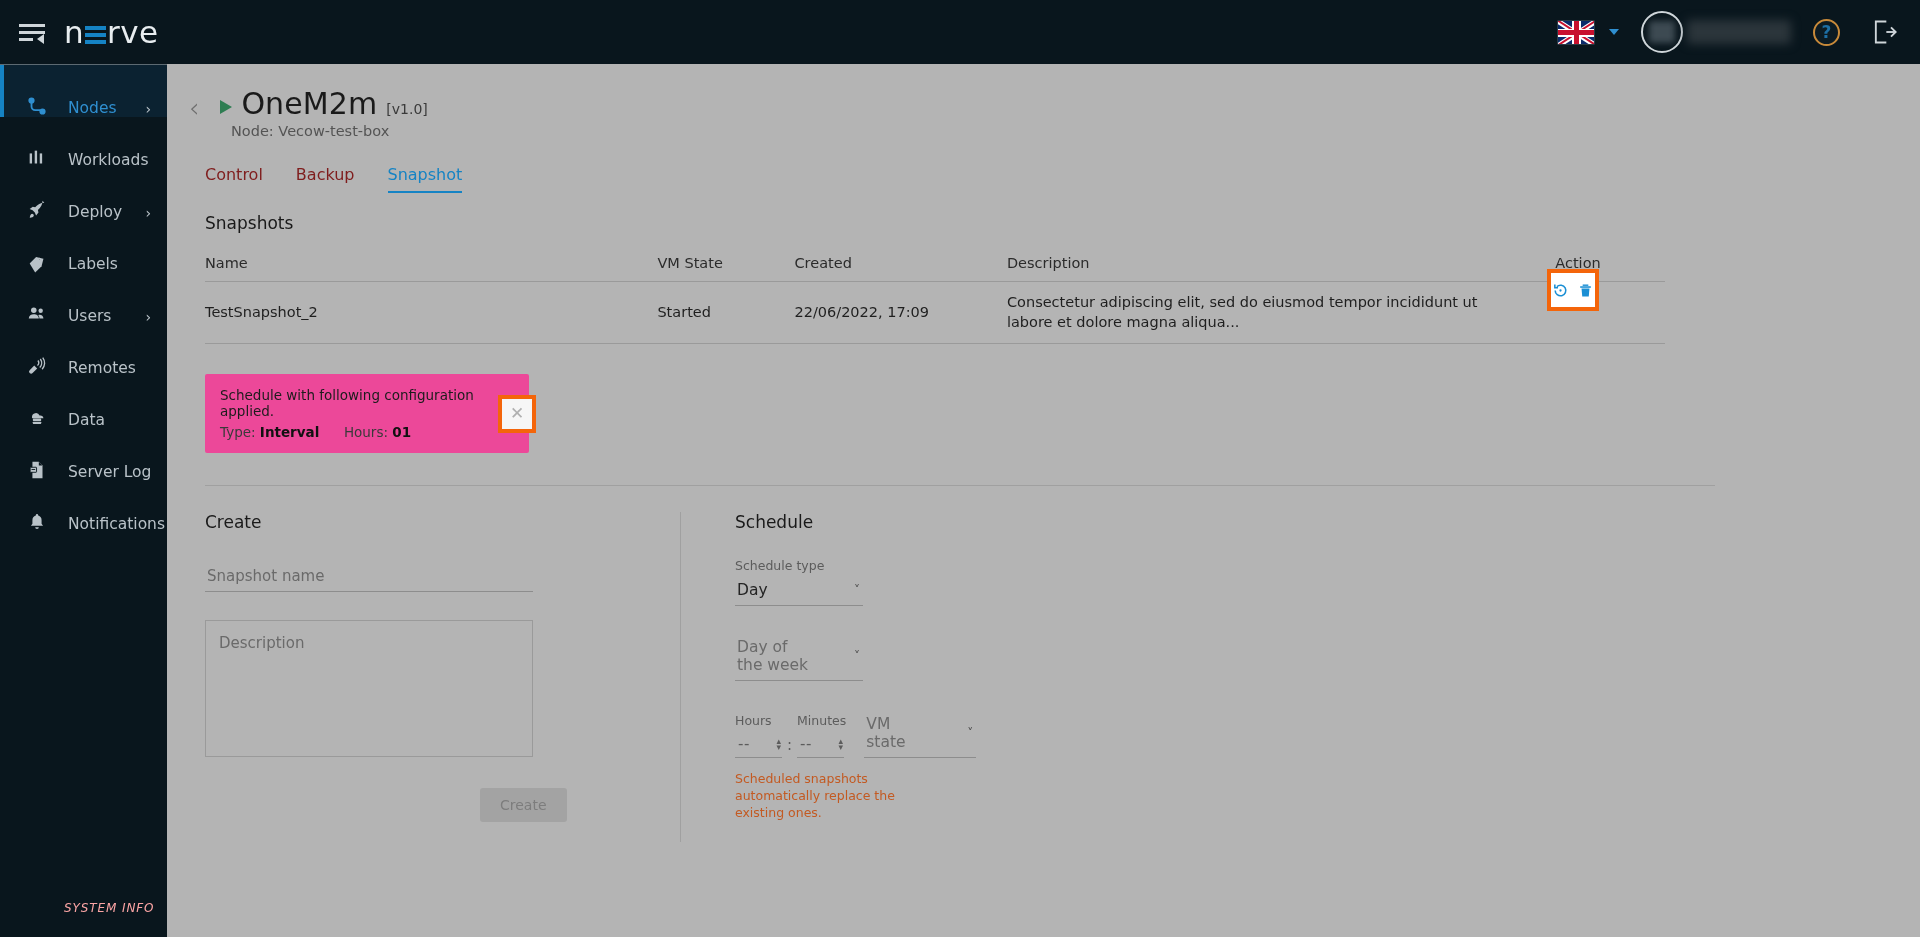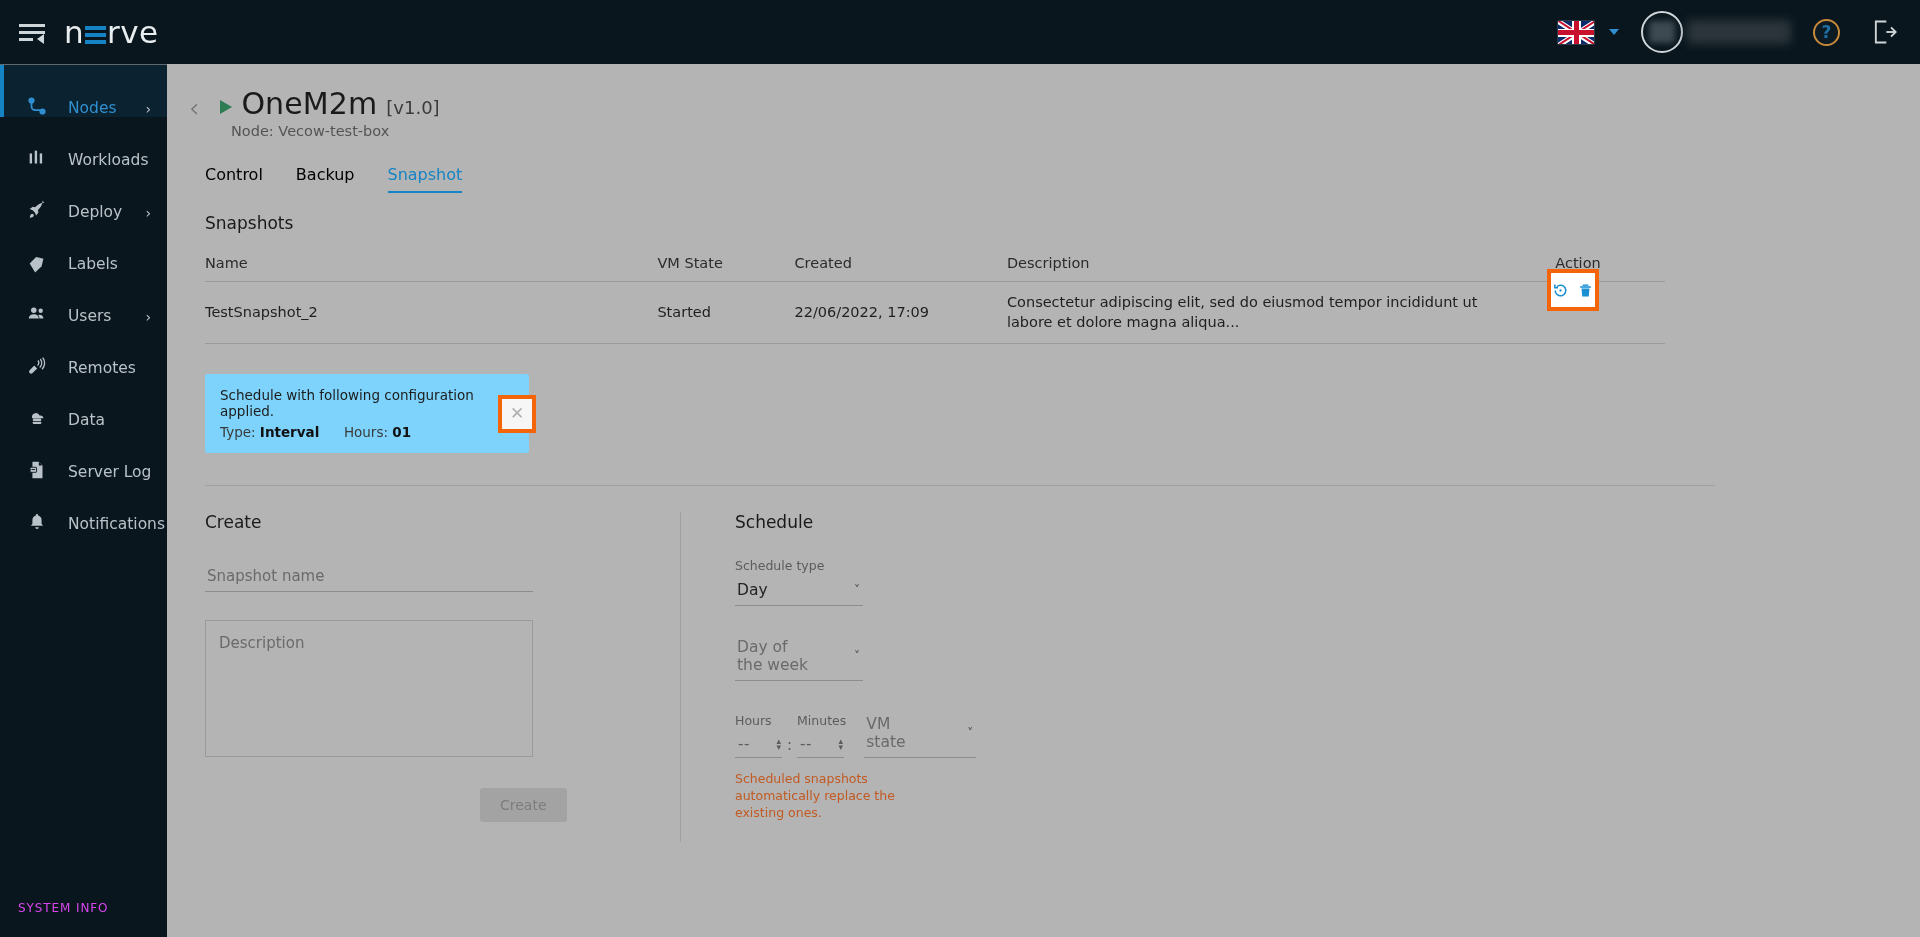--- a/index.html
+++ b/index.html
@@ -96,46 +96,47 @@
   .nav-item.active { background: #0b2231; color: #2f8fd0; }
   .nav-item.active::before {
     content: ""; position: absolute; left: 0; top: 0; bottom: 0; width: 4px; background: #1583c4;
   }
   .nav-item .ico { width: 30px; display: flex; align-items: center; justify-content: flex-start; }
   .nav-item .lbl { margin-left: 12px; }
   .nav-item .chev {
     position: absolute; right: 16px; color: #b9c2c8; font-size: 14px;
   }
   .sysinfo {
-    margin-top: auto; color: #d946ef; font-size: 12px; letter-spacing: .9px;
-    padding: 0 0 22px 18px;
+    margin-top: auto; color: #fca5a5; font-size: 12px; letter-spacing: .9px;
+    padding: 0 0 22px 64px;
+    font-style: italic;
   }
 
   
   .main {
     position: absolute; top: 64px; left: 167px; width: 1753px; height: 873px;
     background: #b4b4b4; overflow: hidden;
   }
   .page-head { padding: 22px 0 0 22px; display: flex; align-items: flex-start; }
   .back-chev {
     color: #6e6e6e; font-size: 26px; line-height: 1; margin-top: 9px; cursor: pointer;
     font-family: "DejaVu Sans", sans-serif; font-weight: 300;
   }
   .title-wrap { margin-left: 21px; }
   .title-row { display: flex; align-items: baseline; }
   .play-tri {
     width: 0; height: 0; border-top: 7px solid transparent; border-bottom: 7px solid transparent;
     border-left: 12px solid #2e7d52; margin-right: 9px; position: relative; top: 0px;
   }
   .ptitle { font-size: 30px; color: #1a1a1a; font-weight: 400; letter-spacing: .1px; }
-  .pver { font-size: 18px; color: #3a3a3a; margin-left: 9px; }
+  .pver { font-size: 14px; color: #3a3a3a; margin-left: 9px; }
   .pnode { font-size: 14.5px; color: #545454; margin-top: 7px; margin-left: 21px; }
 
   .tabs { display: flex; gap: 33px; margin: 26px 0 0 38px; }
-  .tab { font-size: 16px; color: #000000; cursor: pointer; padding-bottom: 7px; }
+  .tab { font-size: 16px; color: #7f1d1d; cursor: pointer; padding-bottom: 7px; }
   .tab.active { color: #1583c4; border-bottom: 2px solid #1583c4; }
 
   .section-title { font-size: 17px; color: #1a1a1a; margin: 20px 0 0 38px; }
 
   table.snap { width: 1460px; margin: 22px 0 0 38px; border-collapse: collapse; }
   table.snap th {
     text-align: left; font-size: 14.5px; color: #2b2b2b; font-weight: 400;
     padding: 0 0 10px 0; border-bottom: 1px solid #9a9a9a;
   }
   table.snap td {
@@ -149,21 +150,21 @@
   .col-action { width: 80px; }
   .actions-cell { position: relative; }
   .action-hl {
     position: absolute; left: -8px; top: -13px; width: 52px; height: 42px;
     border: 4px solid #f4650a; background: #fff; display: flex;
     align-items: center; justify-content: center; gap: 8px;
   }
   .act-ico { cursor: pointer; width: 17px; height: 17px; }
 
   .banner {
-    margin: 30px 0 0 38px; width: 324px; background: #7dd3fc;
+    margin: 30px 0 0 38px; width: 324px; background: #ec4899;
     padding: 13px 0 13px 15px; display: flex; align-items: center;
     position: relative; border-radius: 2px;
   }
   .banner .b1 { font-size: 13.5px; color: #1c1c1c; }
   .banner .b2 { font-size: 13.5px; color: #3a3a3a; margin-top: 5px; }
   .banner .b2 b { color: #111; font-weight: 700; }
   .banner .b2 .gap { display: inline-block; width: 16px; }
   .banner-close-hl {
     position: absolute; right: -7px; top: 50%; transform: translateY(-50%);
     width: 38px; height: 38px; border: 4px solid #f4650a; background: #f6f6f6;

